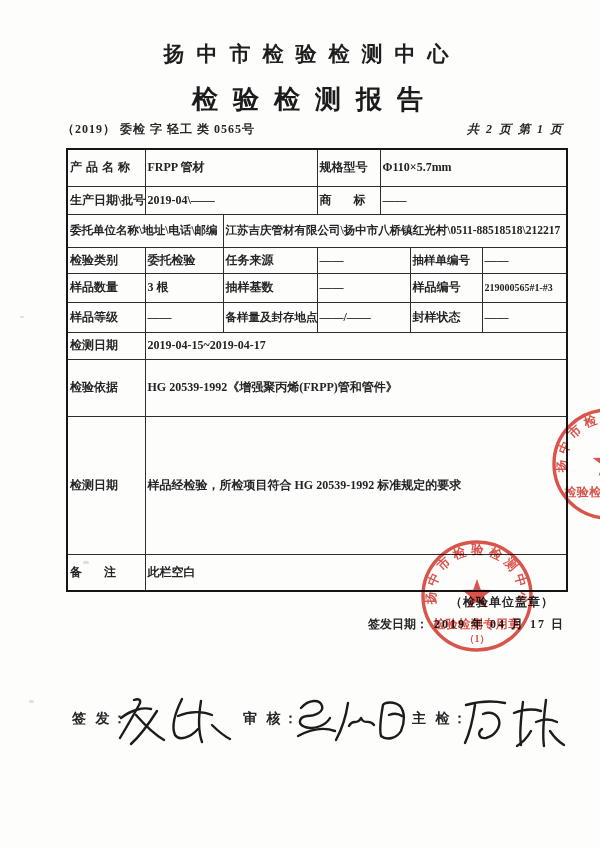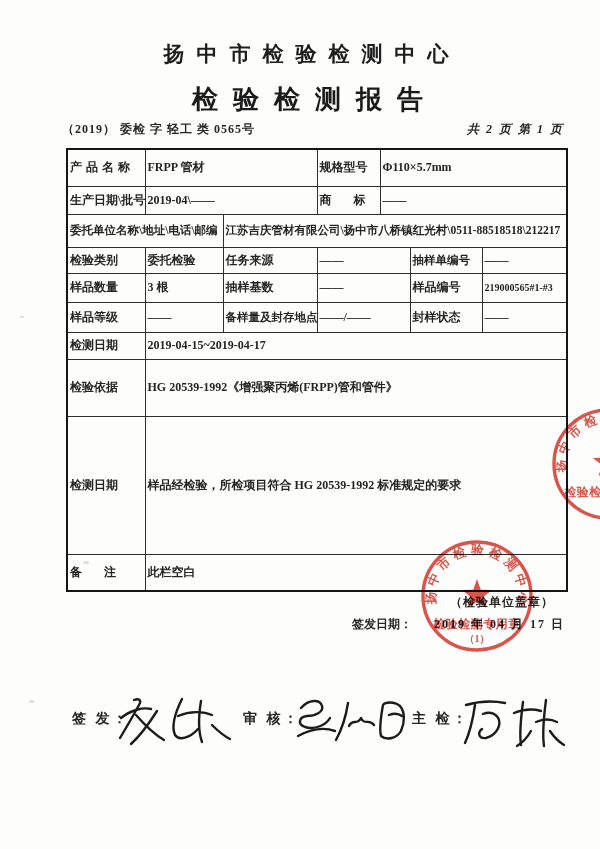--- a/index.html
+++ b/index.html
@@ -39,21 +39,21 @@
   tr.r13{height:37px;margin-top:48px;}
   td.left{text-align:left; padding-left:8px;}
   td.small{font-size:11.5px;}
   td.tiny{font-size:10px; letter-spacing:0;}
   .ls4{letter-spacing:4px;}
   .ls22{letter-spacing:22px; padding-left:10px;}
   td.concl{vertical-align:top; text-align:left; padding:33px 6px 0 8px; white-space:normal;}
   
   .seal-note{position:absolute; top:594px; right:46px; font-size:12px; font-weight:600; letter-spacing:1px;}
   .issue-date{position:absolute; top:616px; right:35px; font-size:12px; font-weight:600;}
-  .issue-date .lbl{margin-right:22px;}
+  .issue-date .lbl{margin-right:6px;}
   .issue-date .val{letter-spacing:2px;}
   
   .sign-label{position:absolute; font-size:14px; font-weight:600; letter-spacing:3px;}
   .sig{position:absolute;}
   .sig path{fill:none; stroke:#1c1c1c; stroke-width:2.4; stroke-linecap:round; stroke-linejoin:round;}
   
   .seal{position:absolute; mix-blend-mode:multiply; opacity:0.92;}
   .seal text{font-family:"Liberation Serif","DejaVu Serif",serif; font-weight:bold;}
   .arc-text{font-size:12.5px; letter-spacing:4.5px;}
   .seal-line{font-size:12px; letter-spacing:0.5px;}

